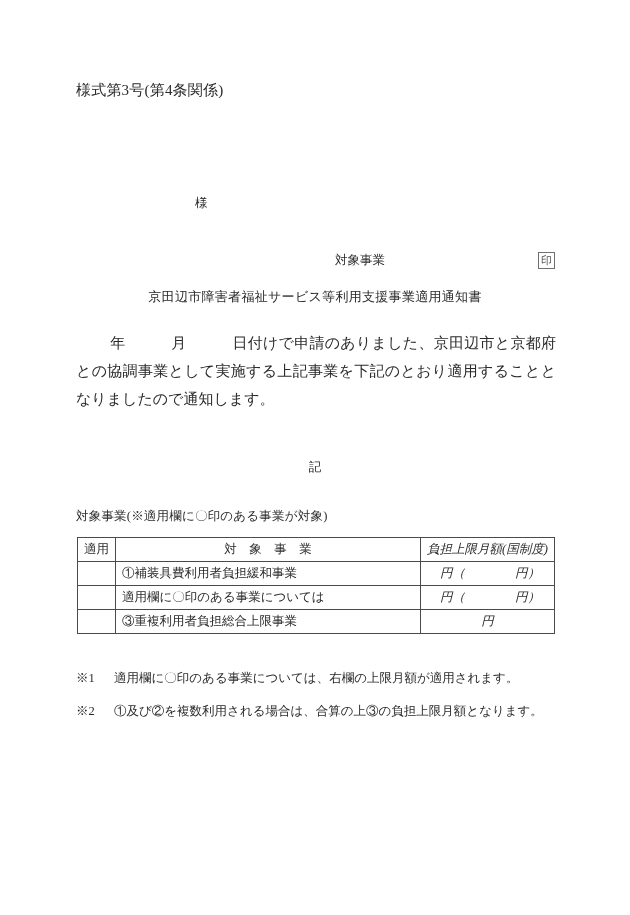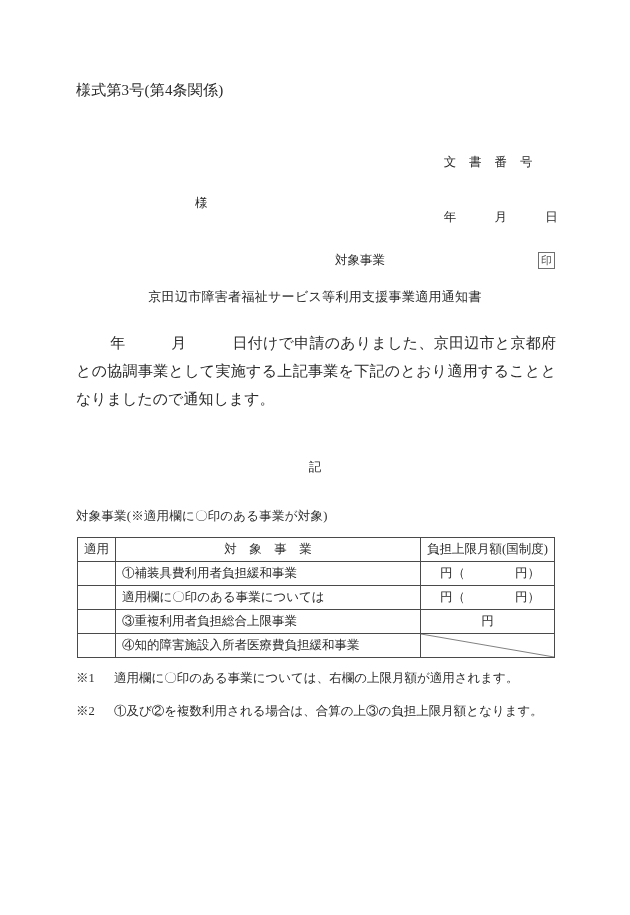--- a/index.html
+++ b/index.html
@@ -139,21 +139,21 @@
   .tbl td, .tbl th {
     border: 1px solid #4a4a4a;
     height: 24px;
     padding: 0 6px;
     font-weight: normal;
     vertical-align: middle;
     box-sizing: border-box;
   }
   .col-apply { width: 38px; text-align: center; }
   .col-name  { width: 305px; text-align: left; }
-  .col-amt   { width: 134px; text-align: center; }
+  .col-amt   { width: 134px; text-align: center; font-style: italic; }
 
   .tbl thead td { text-align: center; }
   .tbl thead .col-name { text-align: center; }
 
   .amt-pair  { text-align: right; padding-right: 8px; display: block; }
   .amt-solo  { text-align: center; display: block; }
 
   
   .diag {
     position: relative;
@@ -183,24 +183,20 @@
   .note-mark { width: 38px; flex: 0 0 38px; white-space: pre; }
   .note-text { flex: 1; }
 </style>
 </head>
 <body>
 
 <div class="page">
 
   <div class="t form-no">様式第3号(第4条関係)</div>
 
-  <div class="t doc-meta">
-    <div>文　書　番　号</div>
-    <div>年　　　月　　　日</div>
-  </div>
 
   <div class="t recipient">様</div>
 
   <div class="issuer-row">
     <span class="issuer-name">対象事業</span>
     <span class="seal-box">印</span>
   </div>
 
   <div class="doc-title">京田辺市障害者福祉サービス等利用支援事業適用通知書</div>
 
@@ -233,29 +229,20 @@
         <td class="col-name">適用欄に〇印のある事業については</td>
         <td class="col-amt">
           <span class="amt-pair">円（　　　　円）</span>
         </td>
       </tr>
       <tr>
         <td class="col-apply"></td>
         <td class="col-name">③重複利用者負担総合上限事業</td>
         <td class="col-amt">
           <span class="amt-solo">円</span>
-        </td>
-      </tr>
-      <tr>
-        <td class="col-apply"></td>
-        <td class="col-name">④知的障害施設入所者医療費負担緩和事業</td>
-        <td class="col-amt diag">
-          <svg viewBox="0 0 100 100" preserveAspectRatio="none">
-            <line x1="0" y1="0" x2="100" y2="100" stroke="#4a4a4a" stroke-width="0.7" vector-effect="non-scaling-stroke"></line>
-          </svg>
         </td>
       </tr>
     </tbody>
   </table>
 
   <div class="notes">
     <div class="note-line">
       <span class="note-mark">※1</span>
       <span class="note-text">適用欄に〇印のある事業については、右欄の上限月額が適用されます。</span>
     </div>

